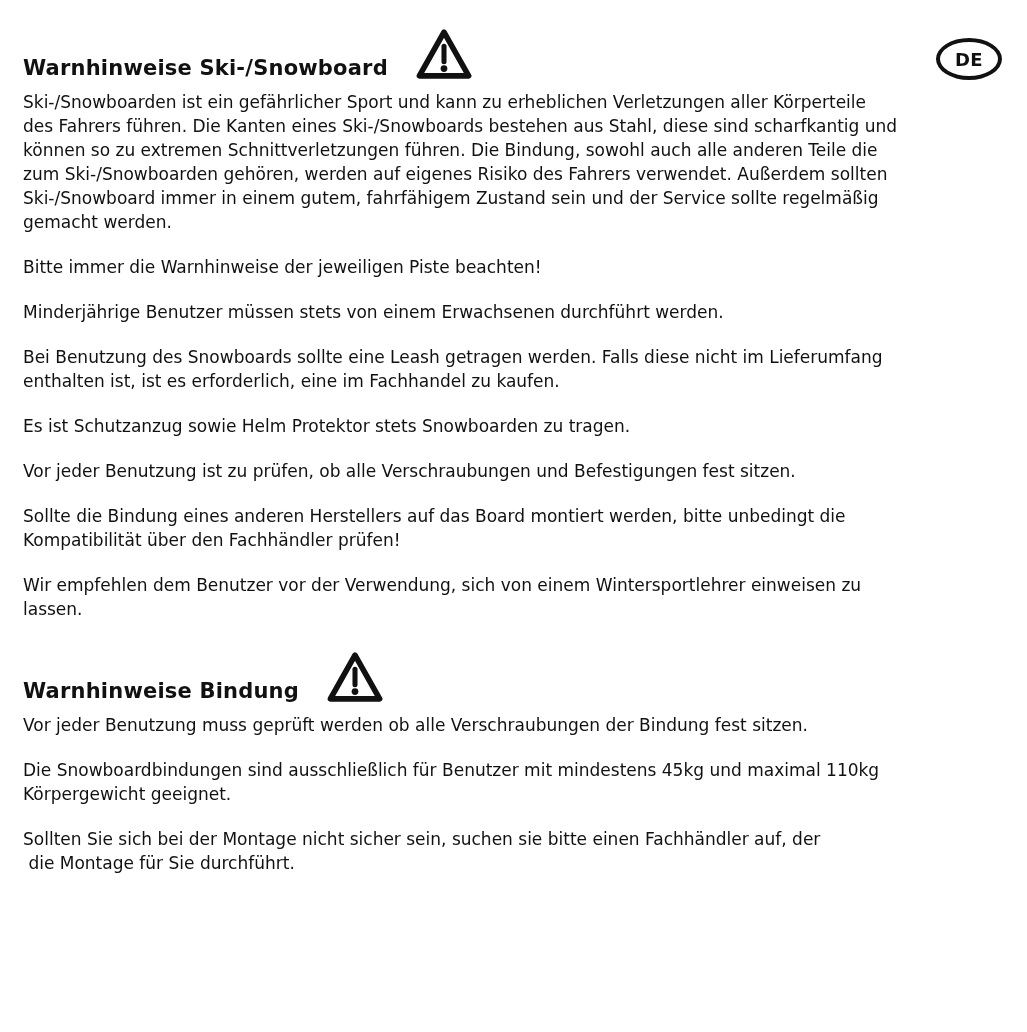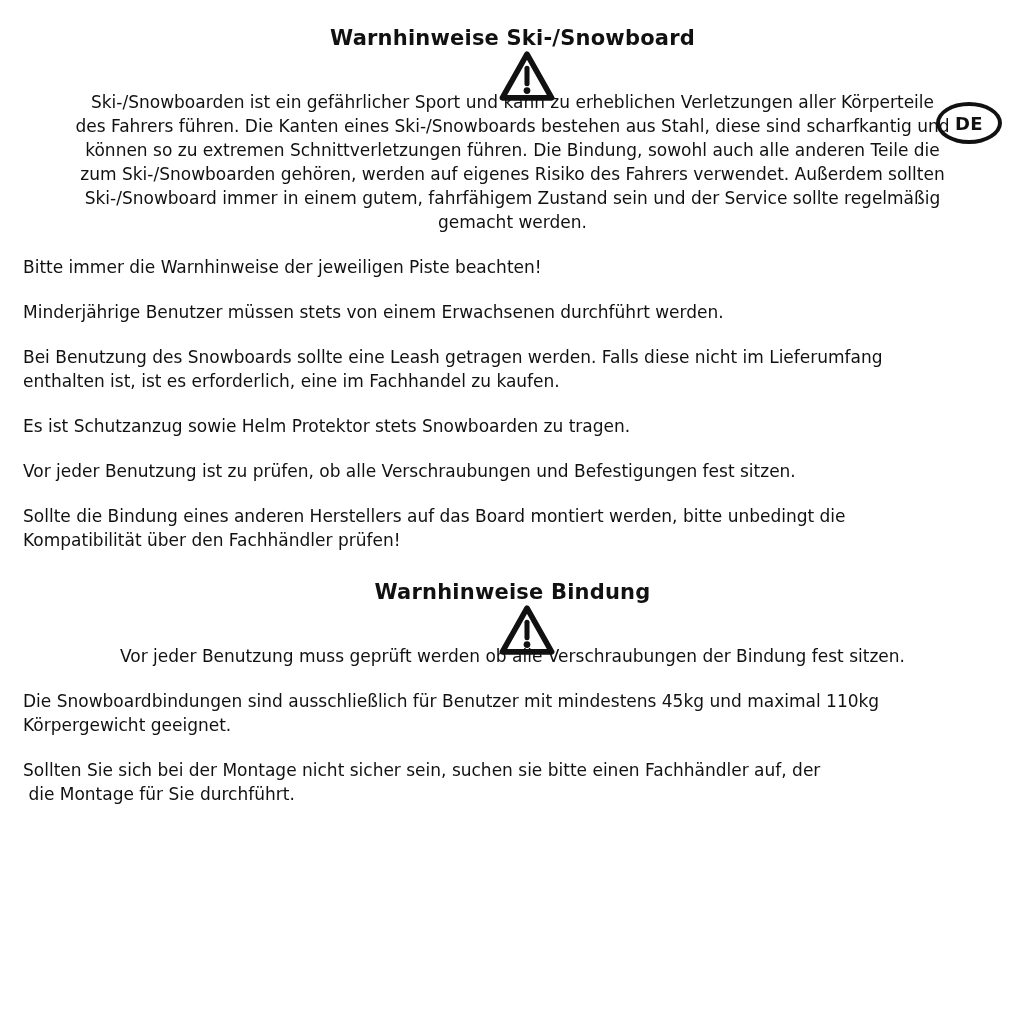--- a/index.html
+++ b/index.html
@@ -15,24 +15,23 @@
     color: #111111;
   }
   .doc {
     padding: 0 25px 0 23px;
     box-sizing: border-box;
     width: 100%;
     height: 100%;
   }
   .heading-row {
     display: flex;
-    align-items: center;
+    align-items: flex-end;
     height: 54px;
     margin-top: 26px;
-    flex-direction: column;
   }
   .heading-row h1, .heading-row h2 {
     margin: 0;
     font-size: 21px;
     font-weight: bold;
     letter-spacing: 0.2px;
     color: #111111;
     white-space: nowrap;
   }
   .warn-icon {
@@ -57,21 +56,20 @@
   p.body-text {
     font-size: 17px;
     line-height: 24px;
     margin: 21px 0 0 0;
     white-space: pre;
     letter-spacing: 0px;
     color: #111111;
   }
   p.first-after-heading {
     margin-top: 10px;
-    text-align: center;
   }
   .heading-row.second {
     margin-top: 28px;
   }
 </style>
 </head>
 <body>
 
 <div class="doc">
 
@@ -96,20 +94,22 @@
 Ski-/Snowboard immer in einem gutem, fahrfähigem Zustand sein und der Service sollte regelmäßig
 gemacht werden.</p>
   <p class="body-text">Bitte immer die Warnhinweise der jeweiligen Piste beachten!</p>
   <p class="body-text">Minderjährige Benutzer müssen stets von einem Erwachsenen durchführt werden.</p>
   <p class="body-text">Bei Benutzung des Snowboards sollte eine Leash getragen werden. Falls diese nicht im Lieferumfang
 enthalten ist, ist es erforderlich, eine im Fachhandel zu kaufen.</p>
   <p class="body-text">Es ist Schutzanzug sowie Helm Protektor stets Snowboarden zu tragen.</p>
   <p class="body-text">Vor jeder Benutzung ist zu prüfen, ob alle Verschraubungen und Befestigungen fest sitzen.</p>
   <p class="body-text">Sollte die Bindung eines anderen Herstellers auf das Board montiert werden, bitte unbedingt die
 Kompatibilität über den Fachhändler prüfen!</p>
+  <p class="body-text">Wir empfehlen dem Benutzer vor der Verwendung, sich von einem Wintersportlehrer einweisen zu
+lassen.</p>
 
   <div class="heading-row second">
     <h2>Warnhinweise Bindung</h2>
     <span class="warn-icon">
       <svg width="56" height="52" viewBox="0 0 100 92" aria-hidden="true">
         <path d="M50 7 L94 85 L6 85 Z" fill="none" stroke="#111111" stroke-width="10" stroke-linejoin="round"></path>
         <path d="M50 32 L50 60" stroke="#111111" stroke-width="9" stroke-linecap="round"></path>
         <circle cx="50" cy="72" r="6" fill="#111111"></circle>
       </svg>
     </span>

